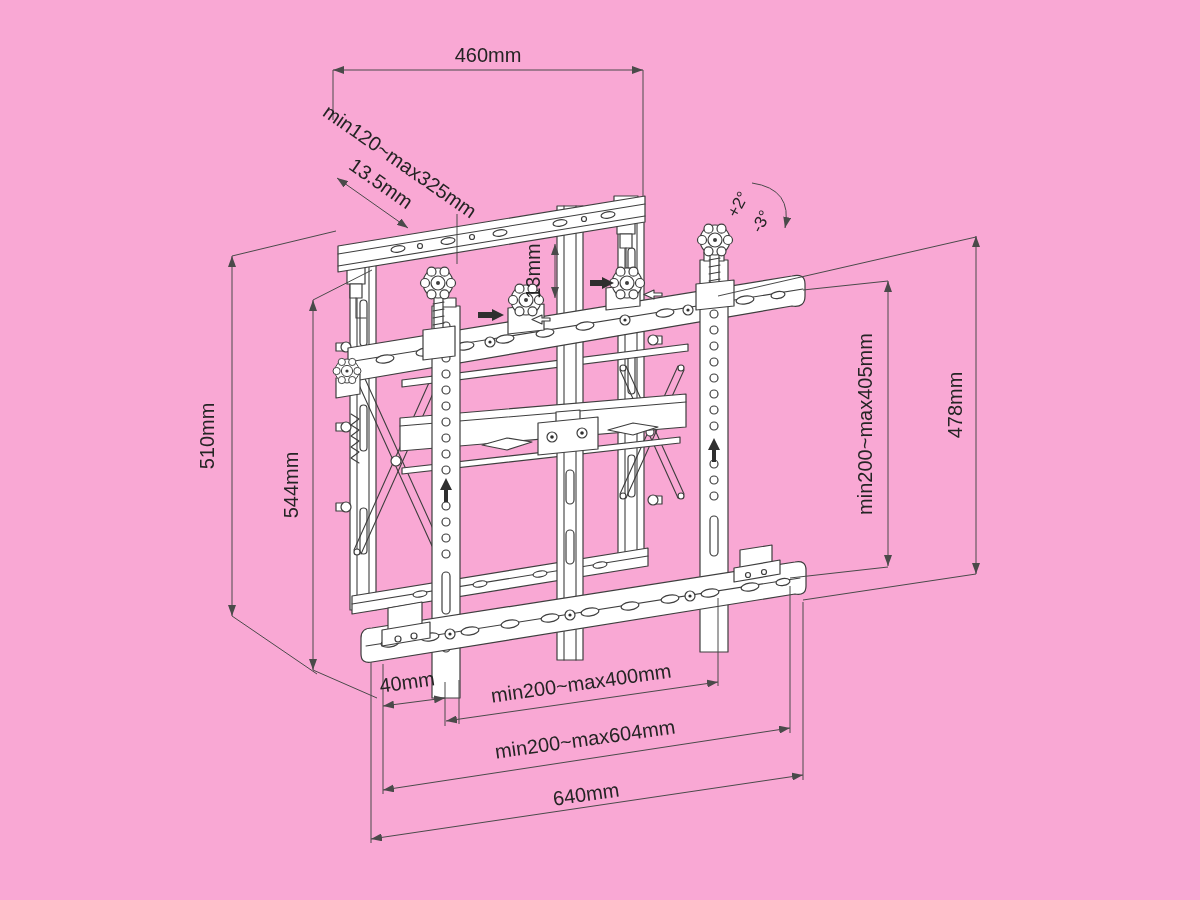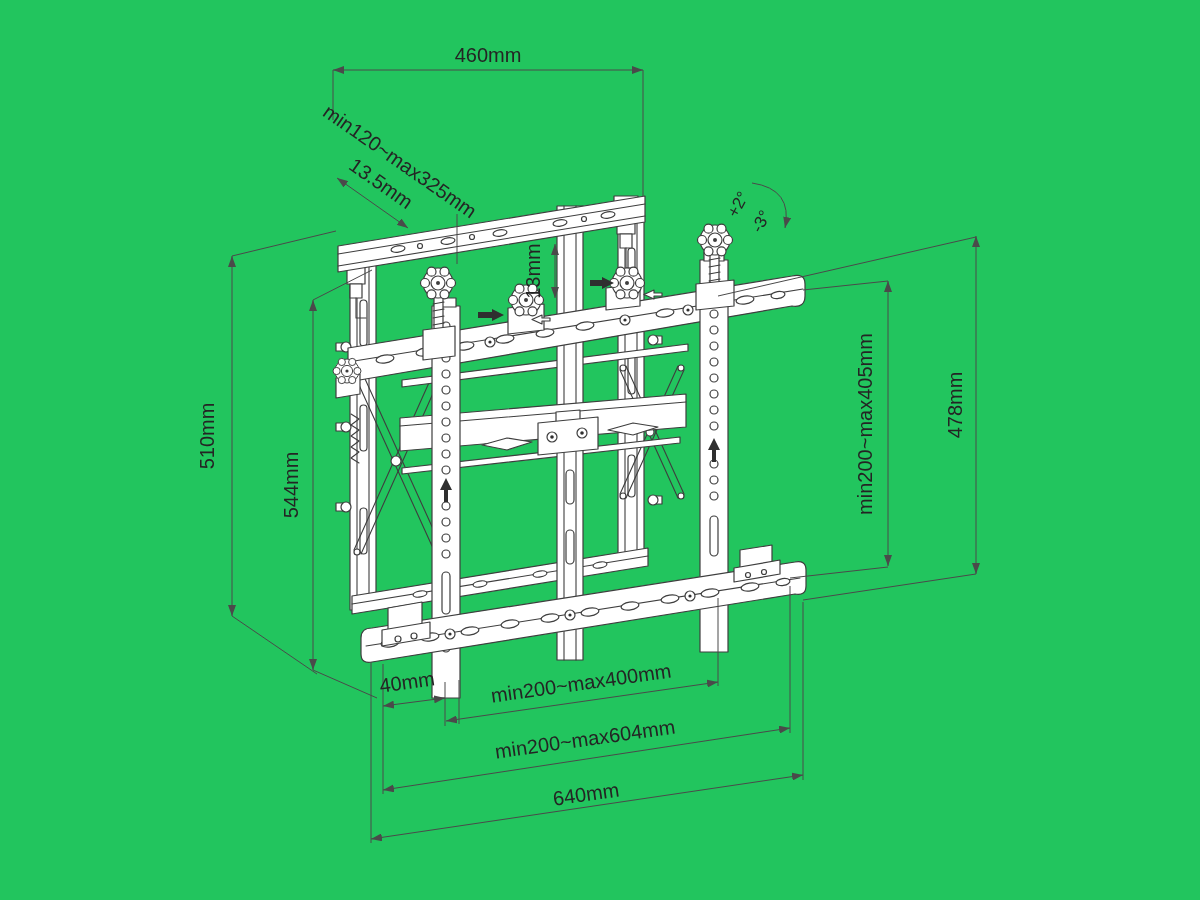--- a/index.html
+++ b/index.html
@@ -1,16 +1,16 @@
 <!DOCTYPE html>
 <html><head>
 <meta charset="utf-8">
 <style>
   html,body{margin:0;padding:0;background:#ffffff;}
-  .stage{width:1200px;height:900px;position:relative;background:#22c55e;overflow:hidden;}
+  .stage{width:1200px;height:900px;position:relative;background:#f9a8d4;overflow:hidden;}
   svg{display:block;}
   .o{fill:#ffffff;stroke:#3e3e3e;stroke-width:1.2;stroke-linejoin:round;}
   .l{fill:none;stroke:#3e3e3e;stroke-width:1.1;stroke-linejoin:round;stroke-linecap:round;}
   .d{fill:none;stroke:#4a4a4a;stroke-width:1;}
   .blk{fill:#2f2f2f;stroke:none;}
   .t{font-family:"Liberation Sans","DejaVu Sans",sans-serif;font-size:20px;fill:#242424;}
   .t2{font-family:"Liberation Sans","DejaVu Sans",sans-serif;font-size:17px;fill:#242424;}
 </style>
 </head>
 <body>

